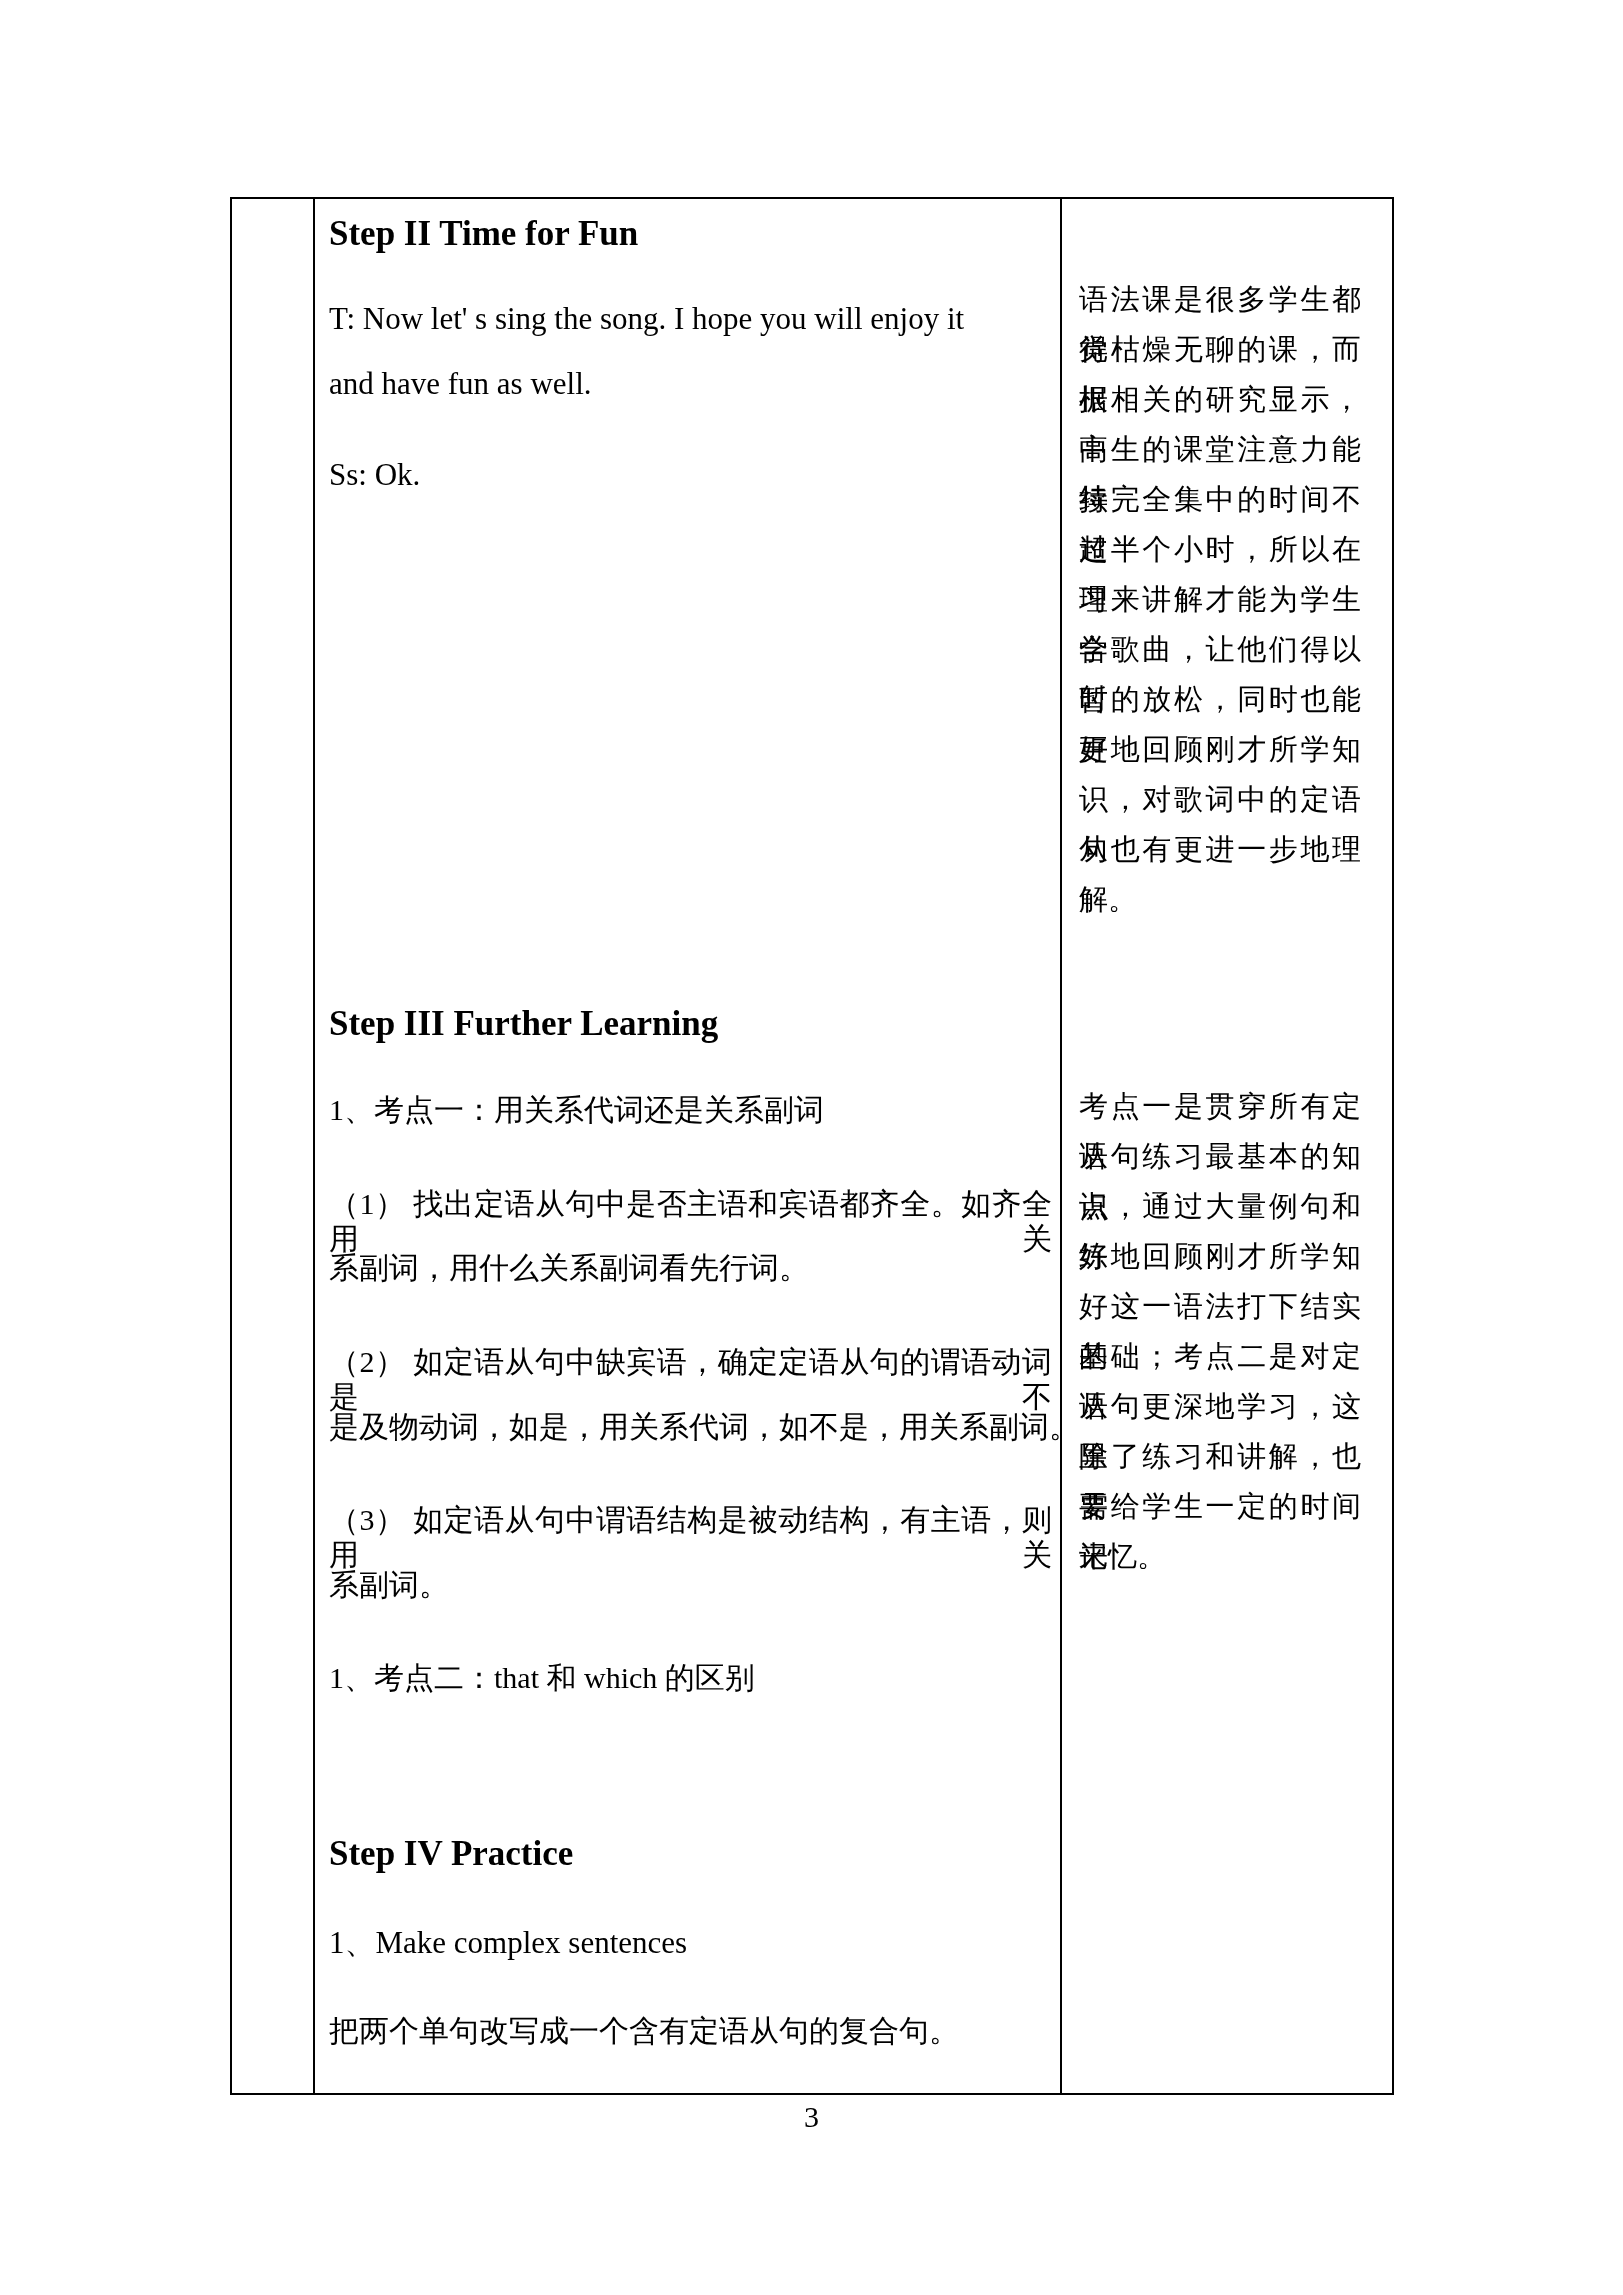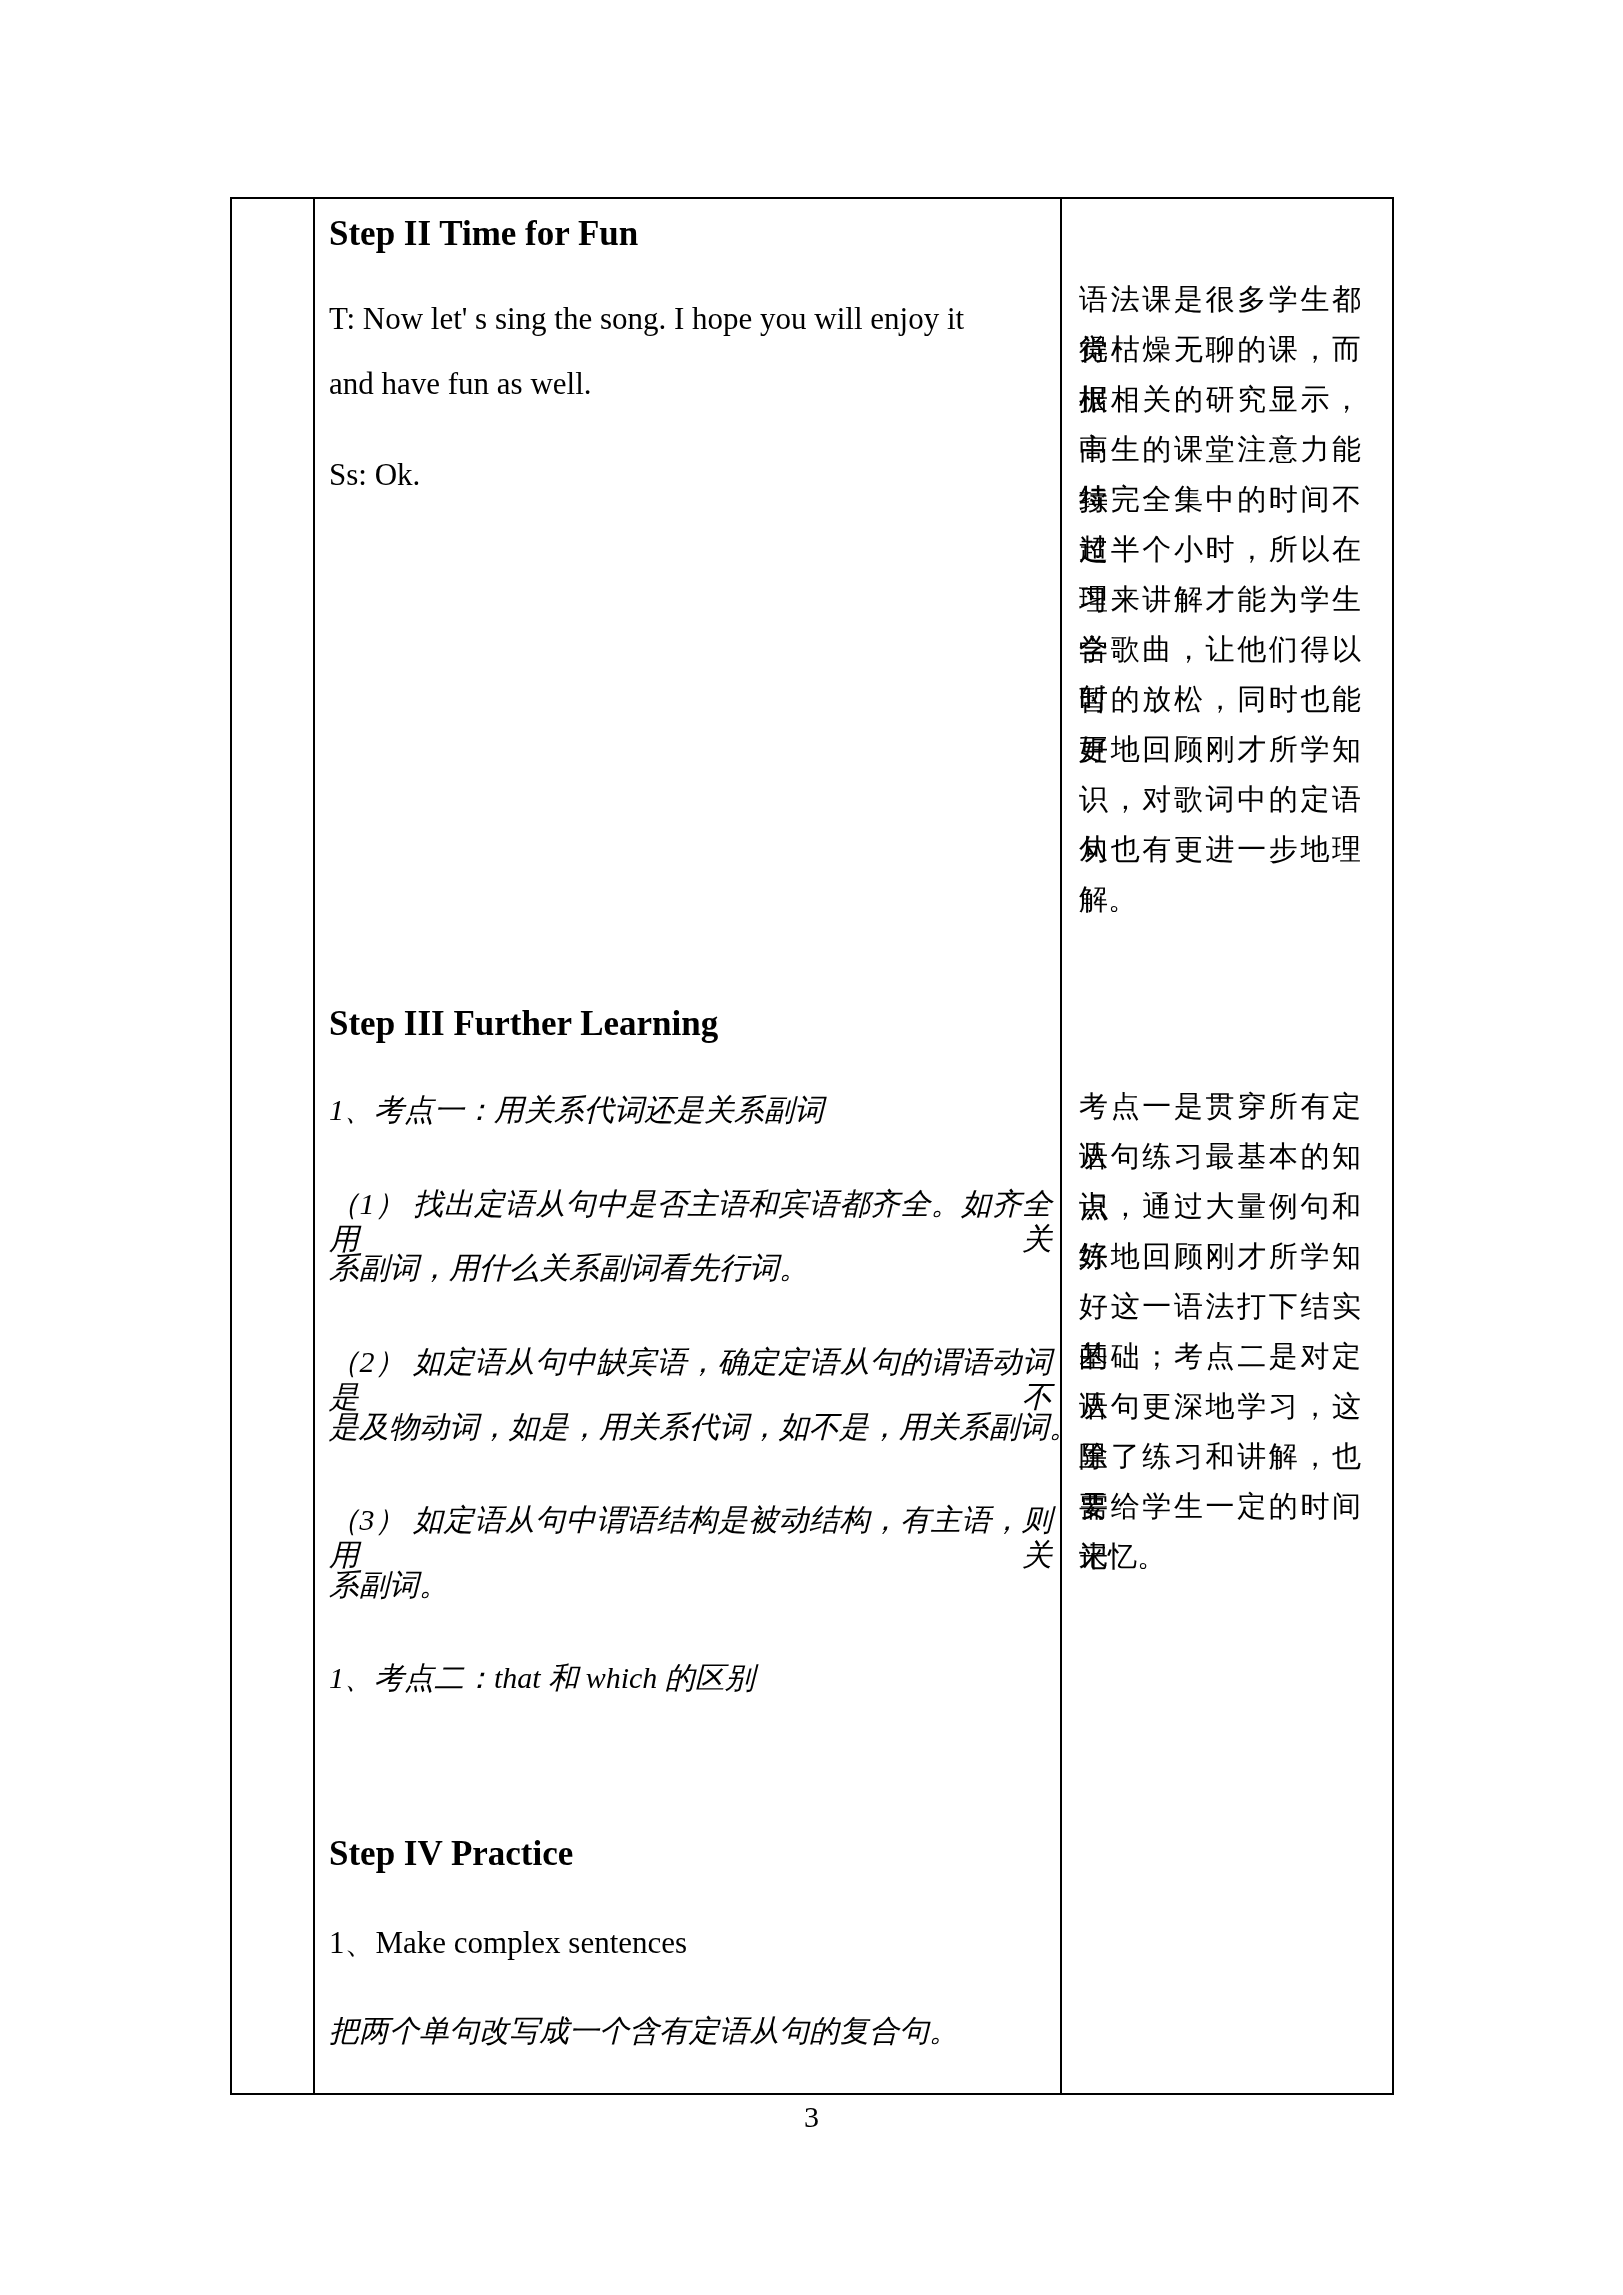--- a/index.html
+++ b/index.html
@@ -39,21 +39,20 @@
     letter-spacing:0px;
   }
   .en{
     font-family:"Liberation Serif", serif;
     font-size:31px;
     letter-spacing:0px;
   }
   .zh{
     font-family:"Liberation Serif", serif;
     font-size:30px;
-    font-style:italic;
   }
   .wrapline{
     white-space:normal;
     width:723px;
     text-align:justify;
     text-align-last:justify;
   }
 
   .hd-step2{left:329px; top:213px;}
   .t1{left:329px; top:301px;}

